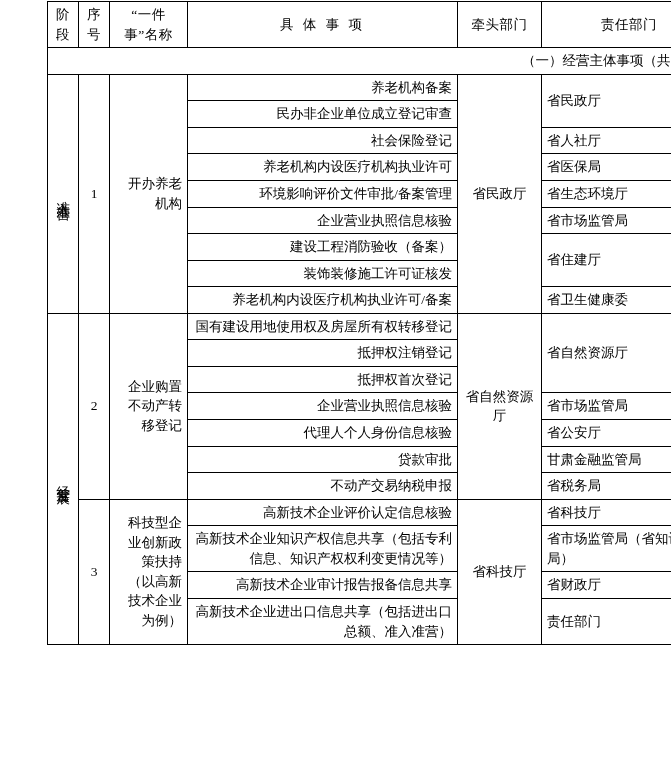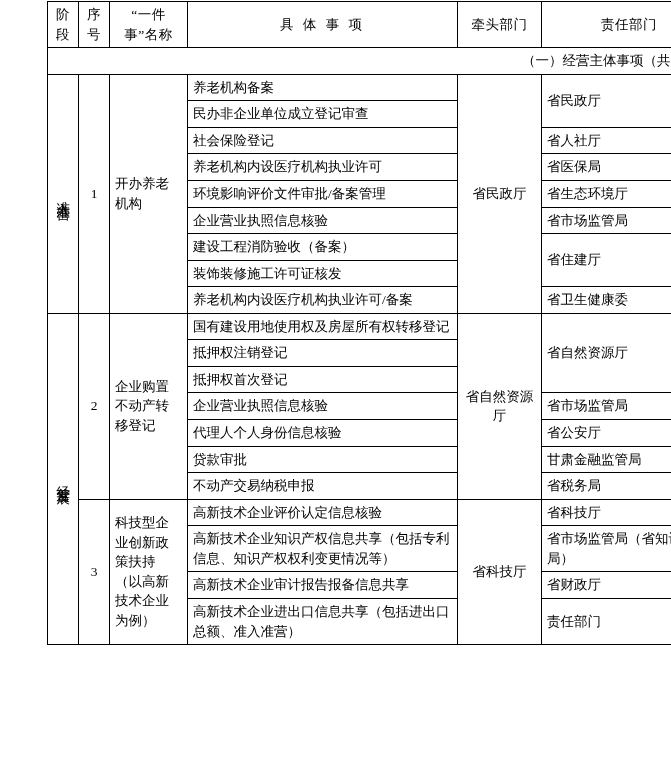--- a/index.html
+++ b/index.html
@@ -64,30 +64,30 @@
     letter-spacing: 2px;
     padding: 6px 2px;
     line-height: 1.1;
   }
   .v-inner {
     display: inline-block;
     white-space: nowrap;
   }
   .ctr { text-align: center; }
   .nm-cell {
-    text-align: left;
+    text-align: right;
     line-height: 1.5;
     padding: 4px 3px;
   }
   .lead-cell {
     text-align: center;
     line-height: 1.5;
   }
   .item-cell {
-    text-align: left;
+    text-align: right;
     line-height: 1.5;
   }
   .resp-cell {
     text-align: left;
     padding-left: 8px;
     line-height: 1.5;
   }
 </style>
 </head>
 <body>

